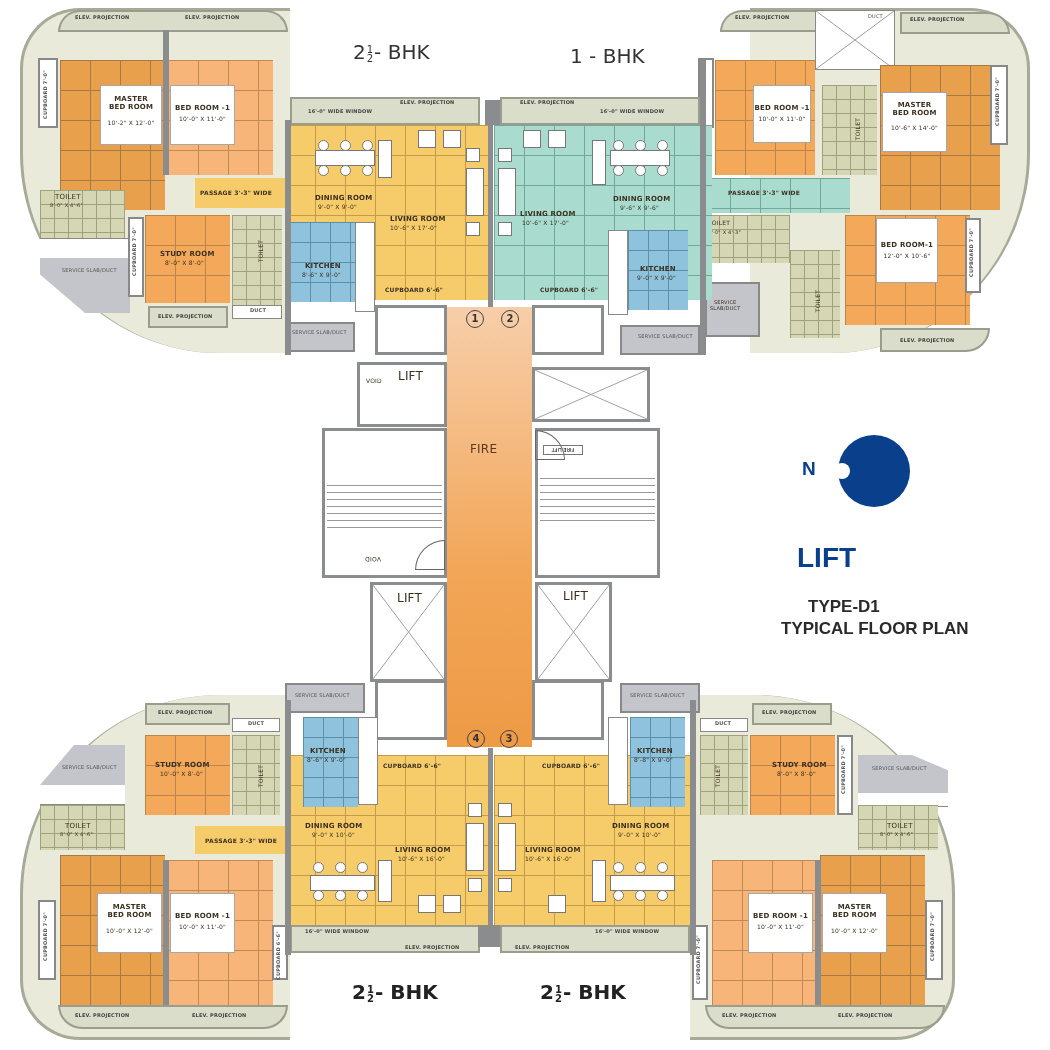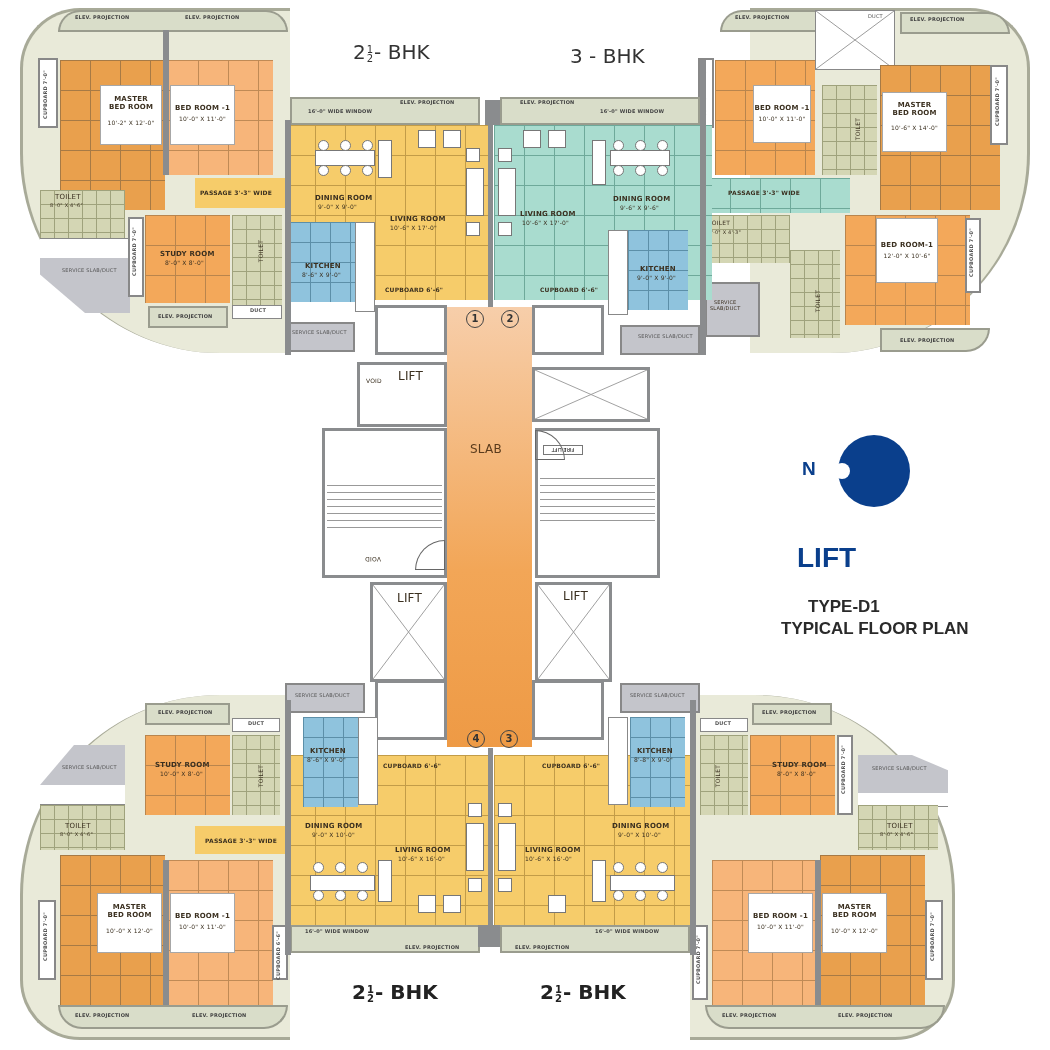--- a/index.html
+++ b/index.html
@@ -31,21 +31,21 @@
   .stairline { position:absolute; height:1px; background:#999; }
   .xbox { position:absolute; box-sizing:border-box; border:1px solid #888; background:#fff; }
   .xbox svg { width:100%; height:100%; display:block; }
 </style>
 </head>
 <body>
 
 <div class="bhk" style="left:353px; top:40px;">
   <span>2</span><span class="frac"><span>1</span><span>2</span></span><span>- BHK</span>
 </div>
-<div class="bhk" style="left:570px; top:44px;">3 - BHK</div>
+<div class="bhk" style="left:570px; top:44px;">1 - BHK</div>
 
 <div>
 
   <div class="abs" style="left:20px; top:8px; width:270px; height:345px; border:3px solid #a8aa98; border-radius:60px 0 0 200px; border-right:none; border-bottom:none; background:#e9ead9;"></div>
   <div class="proj" style="left:58px; top:10px; width:230px; height:22px; border-radius:30px 30px 0 0;"></div>
   <div class="lbl lbl-small" style="left:75px; top:15px; font-weight:bold; color:#444;">ELEV. PROJECTION</div>
   <div class="lbl lbl-small" style="left:185px; top:15px; font-weight:bold; color:#444;">ELEV. PROJECTION</div>
 
   <div class="abs t-dorange" style="left:60px; top:60px; width:105px; height:150px;"></div>
   <div class="abs rlabel" style="left:100px; top:85px; width:62px; height:60px;">
@@ -219,21 +219,21 @@
   <div class="proj" style="left:500px; top:97px; width:200px; height:28px;"></div>
   <div class="lbl lbl-small" style="left:520px; top:100px; font-weight:bold; color:#444;">ELEV. PROJECTION</div>
   <div class="lbl lbl-small" style="left:600px; top:109px; font-weight:bold; color:#444;">16'-0" WIDE WINDOW</div>
 
   <div class="wall" style="left:700px; top:60px; width:6px; height:295px;"></div>
 </div>
 
 <div>
 
   <div class="abs" style="left:447px; top:307px; width:85px; height:440px; background:linear-gradient(#f7ceaa, #f2a657 60%, #ee9a45);"></div>
-  <div class="lbl" style="left:470px; top:443px; font-size:12px; font-weight:normal; color:#5a3b1c;">SLAB</div>
+  <div class="lbl" style="left:470px; top:443px; font-size:12px; font-weight:normal; color:#5a3b1c;">FIRE</div>
   <div class="circle-num" style="left:466px; top:310px;">1</div>
   <div class="circle-num" style="left:501px; top:310px;">2</div>
   <div class="circle-num" style="left:467px; top:730px;">4</div>
   <div class="circle-num" style="left:500px; top:730px;">3</div>
 
   <div class="abs white" style="left:357px; top:362px; width:90px; height:65px; border:3px solid #8a8c8e;"></div>
   <div class="lbl" style="left:366px; top:378px; font-weight:normal; font-size:6px;">VOID</div>
   <div class="lbl" style="left:398px; top:370px; font-weight:normal; font-size:12px;">LIFT</div>
 
   <div class="xbox" style="left:532px; top:367px; width:118px; height:55px; border:3px solid #8a8c8e;">

